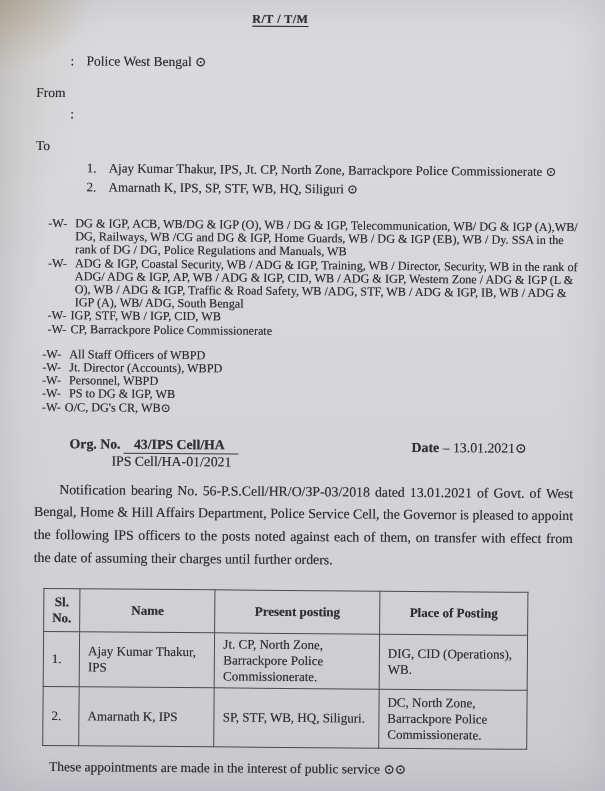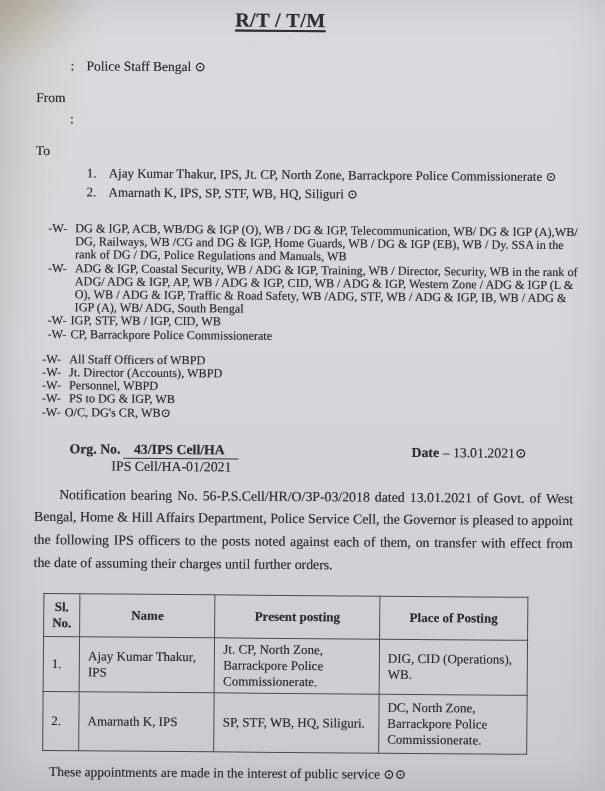--- a/index.html
+++ b/index.html
@@ -20,21 +20,21 @@
     box-shadow: inset 0 0 46px rgba(110,110,122,0.22);
     text-shadow: 0 0 0.7px rgba(46,46,51,0.55);
   }
   .content {
     position: relative;
     transform: rotate(0.45deg);
     transform-origin: 300px 0;
   }
   .title-wrap { margin: 9px auto 0; width: fit-content; transform: translateX(-22px); }
   .title-text {
-    font-weight: 700; font-size: 20px; letter-spacing: 0.5px;
+    font-weight: 700; font-size: 12px; letter-spacing: 0.5px;
     text-decoration: underline; text-underline-offset: 3px;
   }
   .fromto { margin: 25px 0 0 37px; font-size: 13.5px; }
   .ft-row { line-height: 21px; display: flex; }
   .ft-label { width: 34px; margin-top: 32px; }
   .ft-sep { width: 16px; text-align: left; }
   .addressees { margin: 2px 0 0 88px; font-size: 13px; }
   .addr-row { line-height: 19px; display: flex; }
   .addr-num { width: 22px; }
   .copy-group { font-size: 12.2px; }
@@ -79,21 +79,21 @@
   <div class="content">
 
     <div class="title-wrap">
       <span class="title-text">R/T / T/M</span>
     </div>
 
     <div class="fromto">
       <div class="ft-row">
         <span class="ft-label">From</span>
         <span class="ft-sep">:</span>
-        <span>Police Staff Bengal ⊙</span>
+        <span>Police West Bengal ⊙</span>
       </div>
       <div class="ft-row">
         <span class="ft-label">To</span>
         <span class="ft-sep">:</span>
       </div>
     </div>
 
     <div class="addressees">
       <div class="addr-row">
         <span class="addr-num">1.</span>

